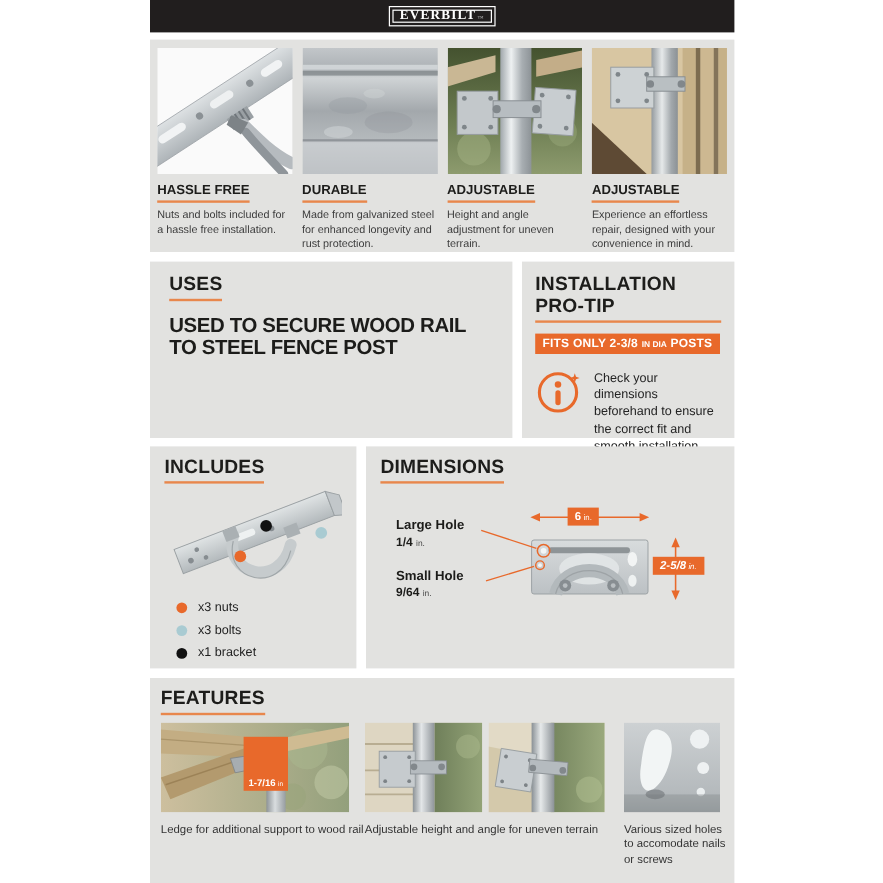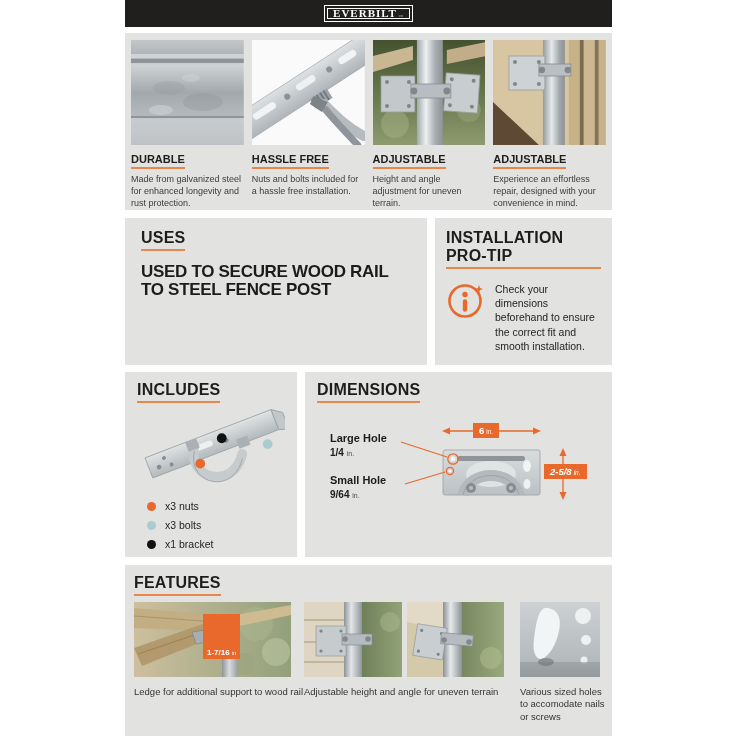--- a/index.html
+++ b/index.html
@@ -80,49 +80,20 @@
 </head>
 <body>
 
 <div id="canvas">
 
   <div class="brand-bar">
     <span class="brand-logo"><span>EVERBILT</span><span class="brand-tm">™</span></span>
   </div>
 
   <div class="panel top-row">
-
-    <div class="pcol">
-      <div class="photo">
-        <svg viewBox="0 0 113 105" preserveAspectRatio="none">
-          <defs>
-            <linearGradient id="gA" x1="0" y1="0" x2="0" y2="1">
-              <stop offset="0" stop-color="#c2c6c9"></stop>
-                <stop offset="0.16" stop-color="#adb2b6"></stop>
-              <stop offset="0.24" stop-color="#cfd3d5"></stop>
-                <stop offset="0.5" stop-color="#a3a8ac"></stop>
-              <stop offset="0.72" stop-color="#b4b9bc"></stop>
-                <stop offset="0.76" stop-color="#ced2d4"></stop>
-              <stop offset="1" stop-color="#b9bdc0"></stop>
-            </linearGradient>
-          </defs>
-          <rect width="113" height="105" fill="url(#gA)"></rect>
-          <rect y="14" width="113" height="4" fill="#dde1e3" opacity="0.7"></rect>
-          <rect y="19" width="113" height="4" fill="#6e7478" opacity="0.6"></rect>
-          <ellipse cx="38" cy="48" rx="16" ry="7" fill="#969ba0" opacity="0.35"></ellipse>
-          <ellipse cx="72" cy="62" rx="20" ry="9" fill="#8d9297" opacity="0.3"></ellipse>
-          <ellipse cx="30" cy="70" rx="12" ry="5" fill="#d7dbdd" opacity="0.45"></ellipse>
-          <ellipse cx="60" cy="38" rx="9" ry="4" fill="#d2d6d8" opacity="0.4"></ellipse>
-          <rect y="76" width="113" height="2" fill="#858a8e" opacity="0.8"></rect>
-          <rect y="78" width="113" height="27" fill="#c3c7ca" opacity="0.55"></rect>
-        </svg>
-      </div>
-      <span class="col-h">DURABLE</span>
-      <p>Made from galvanized steel for enhanced longevity and rust protection.</p>
-    </div>
 
     <div class="pcol">
       <div class="photo">
         <svg viewBox="0 0 113 105" preserveAspectRatio="none">
           <defs>
             <linearGradient id="gB" x1="0" y1="0" x2="0" y2="1">
               <stop offset="0" stop-color="#dde1e3"></stop>
                 <stop offset="1" stop-color="#aeb4b8"></stop>
             </linearGradient>
           </defs>
@@ -142,20 +113,49 @@
             <line x1="72" y1="54" x2="72" y2="65" stroke="#6f757a" stroke-width="1.6"></line>
             <line x1="76" y1="54" x2="76" y2="65" stroke="#6f757a" stroke-width="1.6"></line>
           </g>
           <path d="M112,96 C96,88 84,76 72,64" stroke="#b6bbbf" stroke-width="10" fill="none" stroke-linecap="round"></path>
           <path d="M106,105 C94,92 84,82 74,70" stroke="#8f959a" stroke-width="7" fill="none" stroke-linecap="round"></path>
           <polygon points="62,56 76,62 70,72 58,64" fill="#7d8387"></polygon>
         </svg>
       </div>
       <span class="col-h">HASSLE FREE</span>
       <p>Nuts and bolts included for a hassle free installation.</p>
+    </div>
+
+    <div class="pcol">
+      <div class="photo">
+        <svg viewBox="0 0 113 105" preserveAspectRatio="none">
+          <defs>
+            <linearGradient id="gA" x1="0" y1="0" x2="0" y2="1">
+              <stop offset="0" stop-color="#c2c6c9"></stop>
+                <stop offset="0.16" stop-color="#adb2b6"></stop>
+              <stop offset="0.24" stop-color="#cfd3d5"></stop>
+                <stop offset="0.5" stop-color="#a3a8ac"></stop>
+              <stop offset="0.72" stop-color="#b4b9bc"></stop>
+                <stop offset="0.76" stop-color="#ced2d4"></stop>
+              <stop offset="1" stop-color="#b9bdc0"></stop>
+            </linearGradient>
+          </defs>
+          <rect width="113" height="105" fill="url(#gA)"></rect>
+          <rect y="14" width="113" height="4" fill="#dde1e3" opacity="0.7"></rect>
+          <rect y="19" width="113" height="4" fill="#6e7478" opacity="0.6"></rect>
+          <ellipse cx="38" cy="48" rx="16" ry="7" fill="#969ba0" opacity="0.35"></ellipse>
+          <ellipse cx="72" cy="62" rx="20" ry="9" fill="#8d9297" opacity="0.3"></ellipse>
+          <ellipse cx="30" cy="70" rx="12" ry="5" fill="#d7dbdd" opacity="0.45"></ellipse>
+          <ellipse cx="60" cy="38" rx="9" ry="4" fill="#d2d6d8" opacity="0.4"></ellipse>
+          <rect y="76" width="113" height="2" fill="#858a8e" opacity="0.8"></rect>
+          <rect y="78" width="113" height="27" fill="#c3c7ca" opacity="0.55"></rect>
+        </svg>
+      </div>
+      <span class="col-h">DURABLE</span>
+      <p>Made from galvanized steel for enhanced longevity and rust protection.</p>
     </div>
 
     <div class="pcol">
       <div class="photo">
         <svg viewBox="0 0 113 105" preserveAspectRatio="none">
           <defs>
             <linearGradient id="gC1" x1="0" y1="0" x2="0" y2="1">
               <stop offset="0" stop-color="#44522f"></stop>
                 <stop offset="0.6" stop-color="#6d7d52"></stop>
                 <stop offset="1" stop-color="#8d9b6e"></stop>
@@ -229,20 +229,25 @@
     </div>
   </div>
 
   <div class="panel uses-box">
     <span class="sec-h">USES</span>
     <div class="uses-line">USED TO SECURE WOOD RAIL TO STEEL FENCE POST</div>
   </div>
 
   <div class="panel protip-box">
     <span class="sec-h">INSTALLATION PRO-TIP</span>
+    <div class="protip-badge">
+      <span class="bp">FITS ONLY 2-3/8</span>
+      <span class="bp-small">IN DIA</span>
+      <span class="bp">POSTS</span>
+    </div>
     <div class="tip-row">
       <svg width="40" height="40" viewBox="0 0 40 40">
         <circle cx="19" cy="21" r="15.5" fill="none" stroke="#e8692b" stroke-width="2.6"></circle>
         <circle cx="19" cy="14.5" r="2.7" fill="#e8692b"></circle>
         <rect x="16.8" y="19.2" width="4.4" height="12.5" rx="2.2" fill="#e8692b"></rect>
         <path d="M33 5 L34 8 L37 9 L34 10 L33 13 L32 10 L29 9 L32 8 Z" fill="#e8692b"></path>
       </svg>
       <div class="tip-text">Check your dimensions beforehand to ensure the correct fit and smooth installation.</div>
     </div>
   </div>

